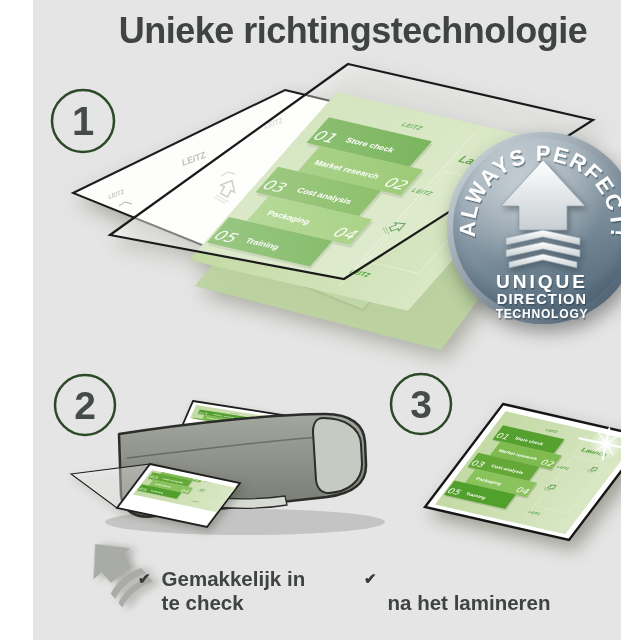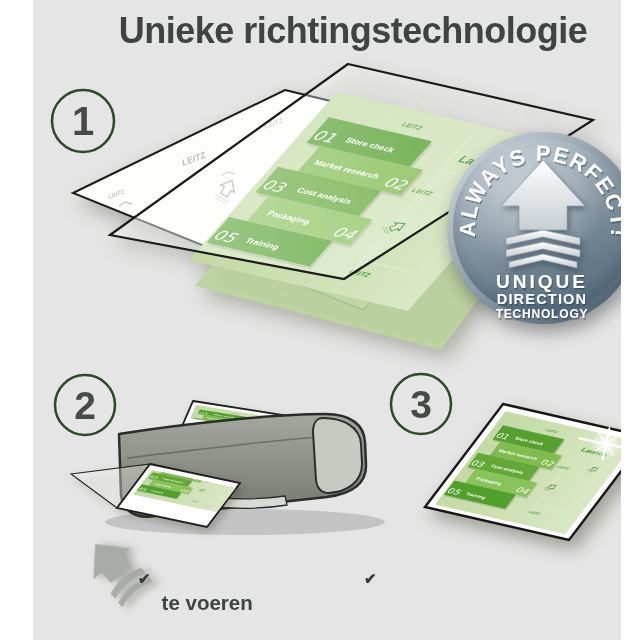--- a/index.html
+++ b/index.html
@@ -246,24 +246,25 @@
           </g>
         </g>
       </g>
     </g>
   </svg>
 
   <div class="checks">
     <div class="check-item" id="check-0">
       <span class="mark">✔</span>
       <span class="txt">
-        <br>
-        <span>te voeren</span>
+        <span>Gemakkelijk in</span><br>
+        <span>te check</span>
       </span>
     </div>
     <div class="check-item" id="check-1">
       <span class="mark">✔</span>
       <span class="txt">
         <br>
+        <span>na het lamineren</span>
       </span>
     </div>
   </div>
 </div>
 
 </body></html>

